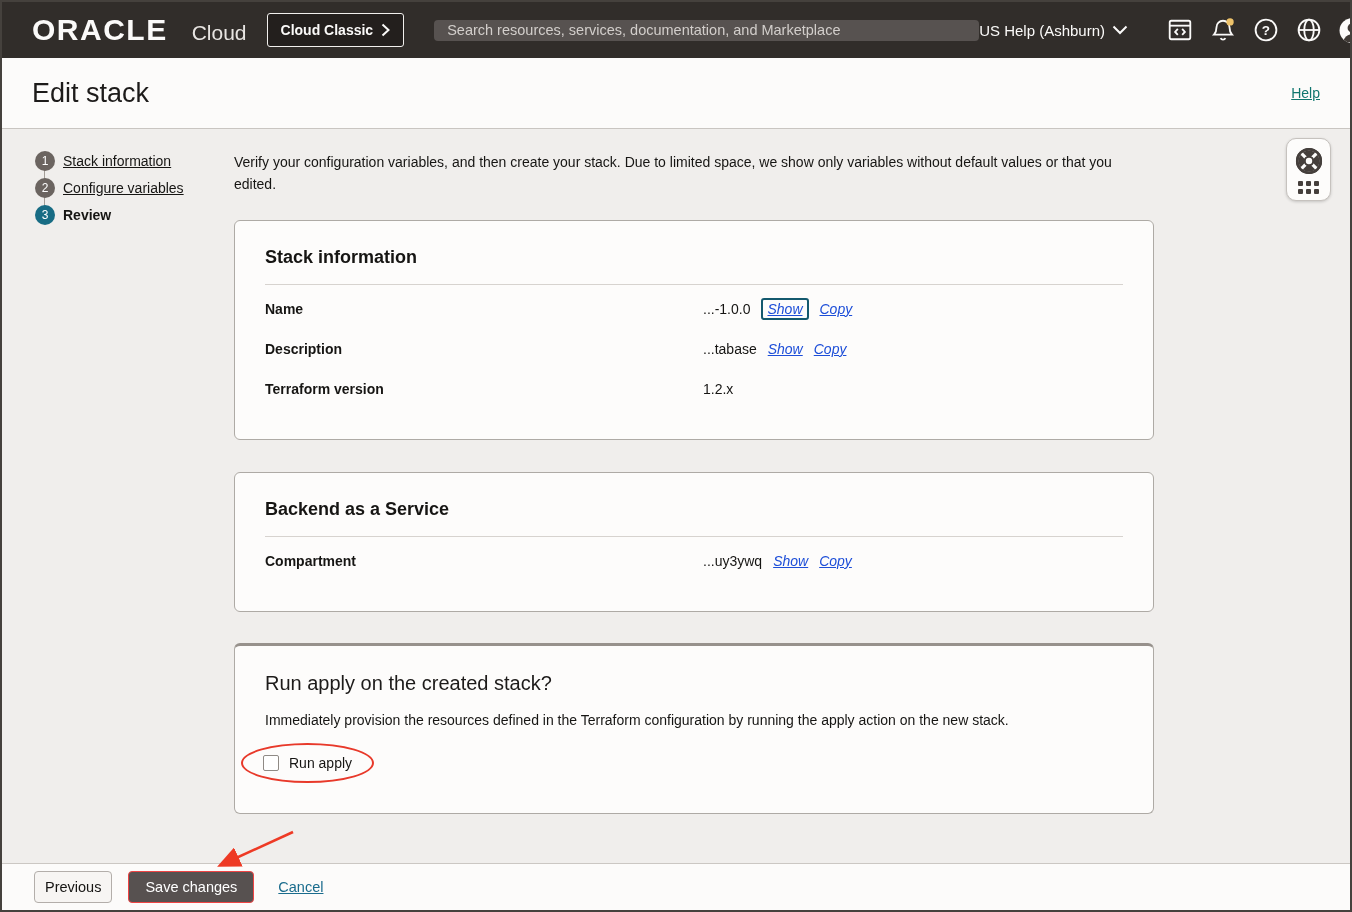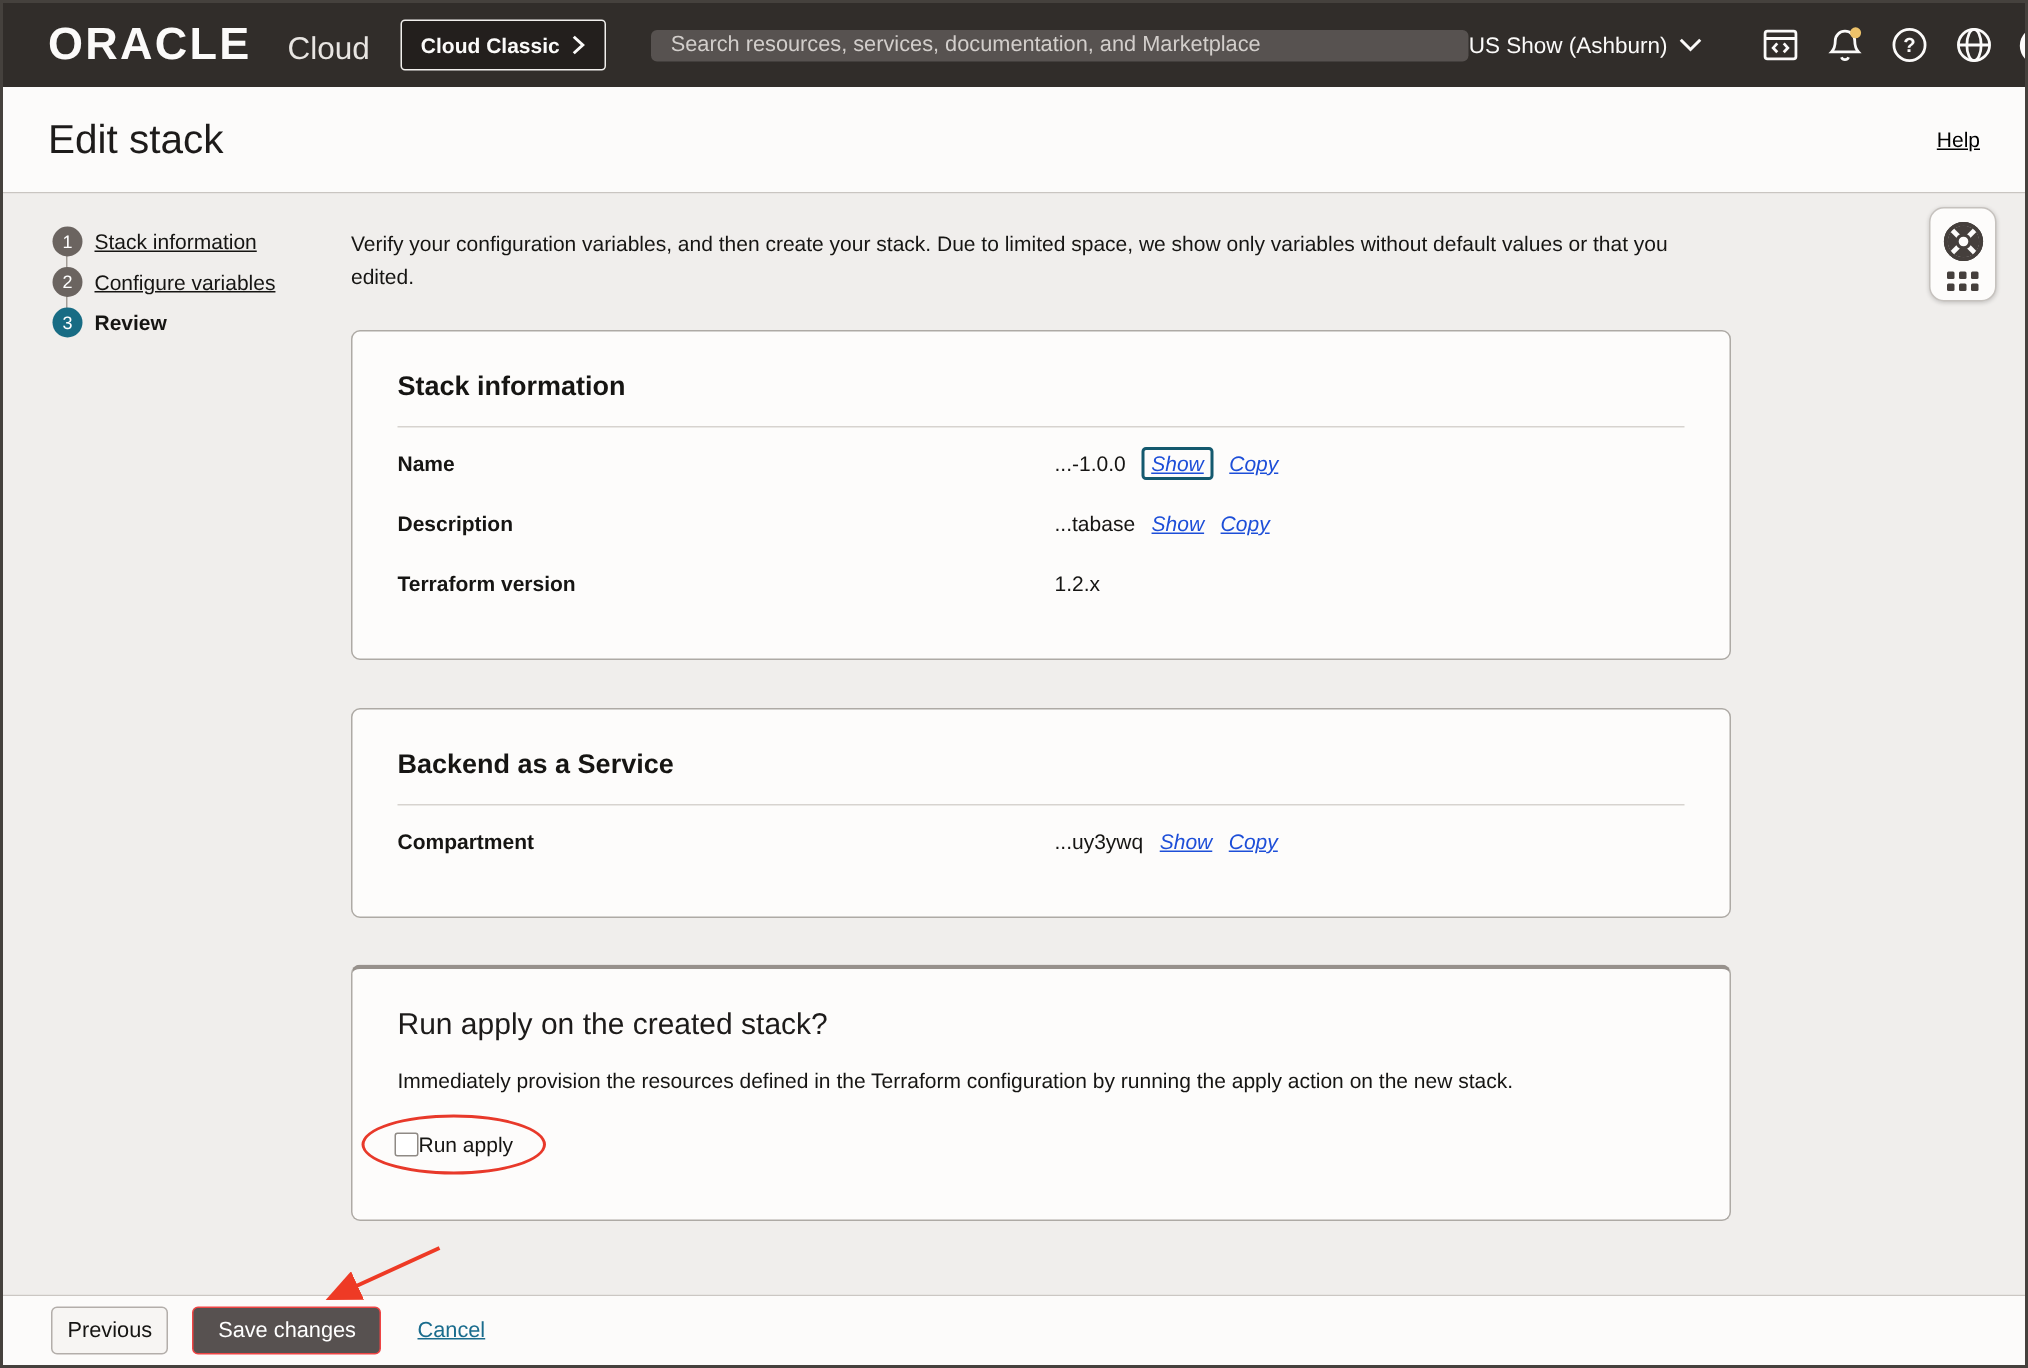--- a/index.html
+++ b/index.html
@@ -46,21 +46,21 @@
   .region { display:flex; align-items:center; gap:7px; font-size:15px; color:#fbfaf9; cursor:pointer; margin-right:22px; white-space:nowrap; }
   .tb-icon { width:26px; height:26px; display:flex; align-items:center; justify-content:center; cursor:pointer; margin-left:17px; position:relative; }
 
   
   .page-header {
     height:71px; flex:0 0 71px;
     background:#fcfbfa; border-bottom:1px solid #c9c5c1;
     display:flex; align-items:center; padding:0 30px;
   }
   .page-title { font-size:27px; font-weight:400; color:#1d1b1a; }
-  .help-link { margin-left:auto; font-size:14px; color:#000000; text-decoration:underline; cursor:pointer; }
+  .help-link { margin-left:auto; font-size:14px; color:#0f766e; text-decoration:underline; cursor:pointer; }
 
   
   .content { flex:1 1 auto; display:flex; position:relative; background:#f0eeec; }
 
   .steps { width:232px; flex:0 0 232px; padding:22px 0 0 33px; position:relative; }
   .steps .rail { position:absolute; left:42px; top:32px; width:1px; height:54px; background:#a39d97; }
   .step { display:flex; align-items:center; margin-bottom:7px; position:relative; }
   .step-num {
     width:20px; height:20px; border-radius:50%; flex:0 0 20px;
     display:flex; align-items:center; justify-content:center;
@@ -84,21 +84,21 @@
   .card-divider { border:none; border-top:1px solid #d7d3cf; margin:16px 0 4px 0; }
   .kv-row { display:grid; grid-template-columns:438px auto; align-items:center; height:40px; }
   .kv-label { font-size:14px; font-weight:700; }
   .kv-value { display:flex; align-items:center; gap:11px; font-size:14px; }
   .inline-link { color:#1d4ed8; text-decoration:underline; cursor:pointer;font-style:italic; }
   .focus-ring { border:2px solid #14596e; border-radius:3px; padding:1px 4px; margin:-2px 0; }
 
   .ra-title { font-size:20px; font-weight:400; color:#1d1b1a; }
   .ra-desc { font-size:14px; margin-top:17px; color:#161513; }
   .ra-check-wrap {
-    display:inline-flex; align-items:center; gap:0;
+    display:inline-flex; align-items:center; gap:10px;
     border:2.5px solid #e8392a; border-radius:50%;
     padding:10px 20px; margin-top:15px; margin-left:-24px;
   }
   .checkbox {
     appearance:none; -webkit-appearance:none;
     width:16px; height:16px; border:1px solid #8f8a85; border-radius:2px;
     background:#fff; cursor:pointer; margin:0;
   }
   .ra-check-label { font-size:14px; cursor:pointer; }
 
@@ -144,21 +144,21 @@
     <span>Cloud Classic</span>
     <svg width="9" height="14" viewBox="0 0 9 14">
         <polyline points="1.5,1.5 7.5,7 1.5,12.5" fill="none" stroke="#fbfaf9" stroke-width="2"></polyline>
       </svg>
   </button>
   <div class="search-wrap">
     <input class="search-input" type="text" placeholder="Search resources, services, documentation, and Marketplace" style="">
   </div>
   <div class="topbar-right">
     <div class="region">
-      <span>US Show (Ashburn)</span>
+      <span>US Help (Ashburn)</span>
       <svg width="16" height="10" viewBox="0 0 16 10">
           <polyline points="1.5,1.5 8,8 14.5,1.5" fill="none" stroke="#fbfaf9" stroke-width="2"></polyline>
         </svg>
     </div>
     <div class="tb-icon">
       <svg width="26" height="26" viewBox="0 0 24 24" fill="none" stroke="#fbfaf9" stroke-width="1.7">
         <rect x="2.5" y="3.5" width="19" height="17" rx="1.5"></rect>
         <line x1="2.5" y1="8" x2="21.5" y2="8"></line>
         <polyline points="10,11 7.5,13.8 10,16.5"></polyline>
         <polyline points="14,11 16.5,13.8 14,16.5"></polyline>

